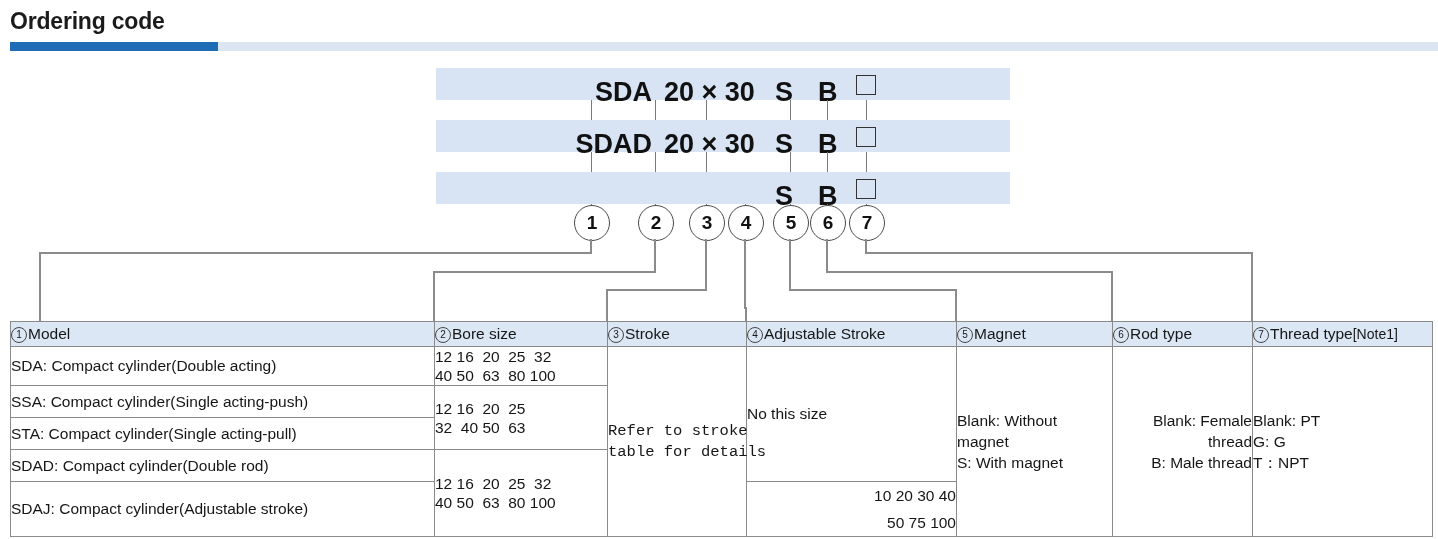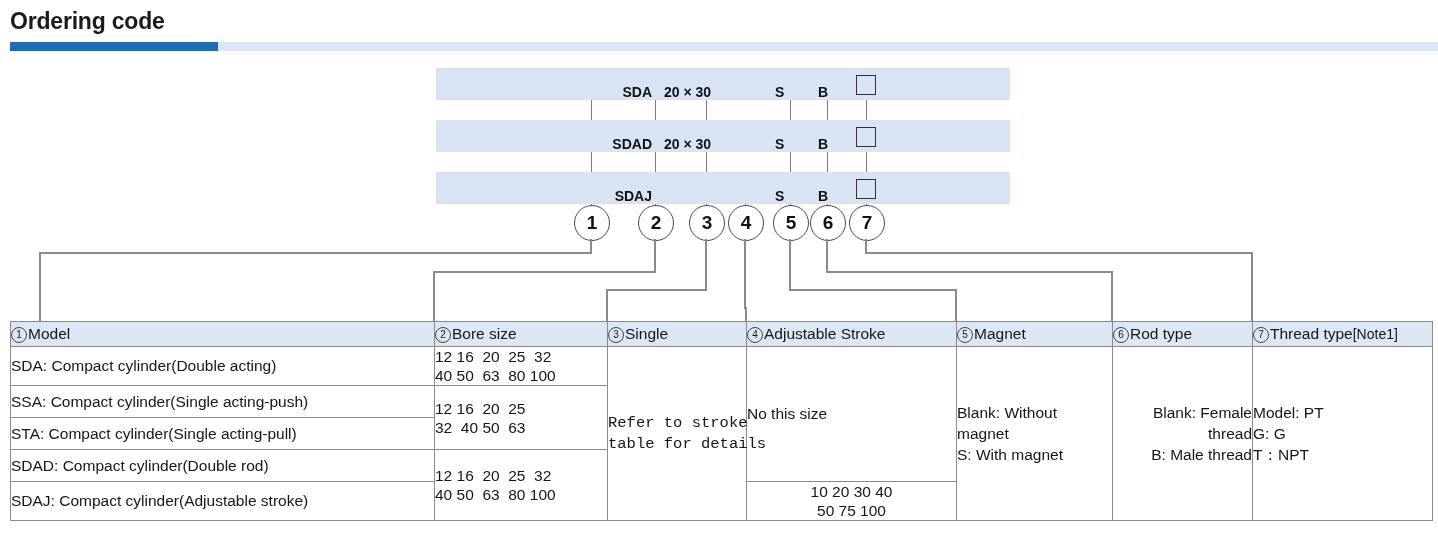--- a/index.html
+++ b/index.html
@@ -19,21 +19,21 @@
   #accent-bar-strong{position:absolute;left:0;top:36px;width:208px;height:9px;background:#1d6cb5;}
 
   
   #code-area{position:absolute;left:0;top:60px;width:1438px;height:180px;}
   .code-row{
     position:absolute;left:436px;width:574px;height:32px;
     background:#d8e4f4;
   }
   .code-row .line{
     position:absolute;top:0;height:48px;display:flex;align-items:center;
-    font-weight:bold;font-size:14px;color:#111;white-space:pre;
+    font-weight:bold;font-size:27px;color:#111;white-space:pre;
   }
   .cr-model{right:358px;text-align:right;justify-content:flex-end;}
   .cr-size{left:228px;}
   .cr-s{left:339px;}
   .cr-b{left:382px;}
   .cr-box{left:420px;top:7px;width:18px;height:18px;border:1.6px solid #333;background:transparent;}
 
   
   .vtick{position:absolute;width:1px;background:#7a7a7a;}
 
@@ -67,21 +67,21 @@
     display:inline-block;width:14px;height:14px;line-height:13px;
     border:1px solid #444;border-radius:50%;text-align:center;
     font-size:10px;font-weight:normal;margin-right:1px;
     vertical-align:1px;
   }
   .note{font-weight:normal;font-size:14px;}
   td.model{padding-left:8px;height:31px;white-space:nowrap;}
   td.bore{padding-left:6px;line-height:19px;white-space:pre;}
   td.mid{text-align:center;line-height:21px;font-family:Liberation Mono, monospace;}
   td.adj-top{text-align:left;padding-left:8px;}
-  td.adj-bot{text-align:center;padding-left:6px;line-height:19px;white-space:pre;}
+  td.adj-bot{text-align:right;padding-left:6px;line-height:27px;white-space:pre;}
   td.magnet{text-align:left;padding-right:10px;line-height:21px;}
   td.rod{text-align:right;padding-right:3px;line-height:21px;}
   td.thread{text-align:left;padding-left:4px;line-height:21px;}
 </style>
 </head>
 <body>
 
 <div id="title-wrap">
   <div id="page-title">Ordering code</div>
   <div id="accent-bar"></div>
@@ -100,21 +100,20 @@
 
   <div class="code-row" style="top:60px;">
     <div class="line cr-model" style="width:160px;">SDAD</div>
     <div class="line cr-size">20 × 30</div>
     <div class="line cr-s">S</div>
     <div class="line cr-b">B</div>
     <div class="cr-box" style="position:absolute;"></div>
   </div>
 
   <div class="code-row" style="top:112px;">
-    <div class="line cr-model" style="width:160px;">SDAJ</div>
     <div class="line cr-s">S</div>
     <div class="line cr-b">B</div>
     <div class="cr-box" style="position:absolute;"></div>
   </div>
 
   <div class="vtick" style="left:591px;top:40px;height:20px;"></div>
   <div class="vtick" style="left:655px;top:40px;height:20px;"></div>
   <div class="vtick" style="left:706px;top:40px;height:20px;"></div>
   <div class="vtick" style="left:790px;top:40px;height:20px;"></div>
   <div class="vtick" style="left:827px;top:40px;height:20px;"></div>
@@ -177,21 +176,21 @@
   </colgroup>
   <thead>
     <tr>
       <th>
         <span class="cnum">1</span><span>Model</span>
       </th>
       <th>
         <span class="cnum">2</span><span>Bore size</span>
       </th>
       <th>
-        <span class="cnum">3</span><span>Single</span>
+        <span class="cnum">3</span><span>Stroke</span>
       </th>
       <th>
         <span class="cnum">4</span><span>Adjustable Stroke</span>
       </th>
       <th>
         <span class="cnum">5</span><span>Magnet</span>
       </th>
       <th>
         <span class="cnum">6</span><span>Rod type</span>
       </th>
@@ -208,21 +207,21 @@
 40 50  63  80 100</td>
       <td class="mid" rowspan="5" style="white-space: pre;">Refer to stroke
 table for details</td>
       <td class="adj-top" rowspan="4">No this size</td>
       <td class="magnet" rowspan="5" style="white-space: pre;">Blank: Without
 magnet
 S: With magnet</td>
       <td class="rod" rowspan="5" style="white-space: pre;">Blank: Female
 thread
 B: Male thread</td>
-      <td class="thread" rowspan="5" style="white-space: pre;">Model: PT
+      <td class="thread" rowspan="5" style="white-space: pre;">Blank: PT
 G: G
 T：NPT</td>
     </tr>
 
     <tr>
       <td class="model">SSA: Compact cylinder(Single acting-push)</td>
       <td class="bore" rowspan="2" style="white-space: pre;">12 16  20  25
 32  40 50  63</td>
     </tr>
 

